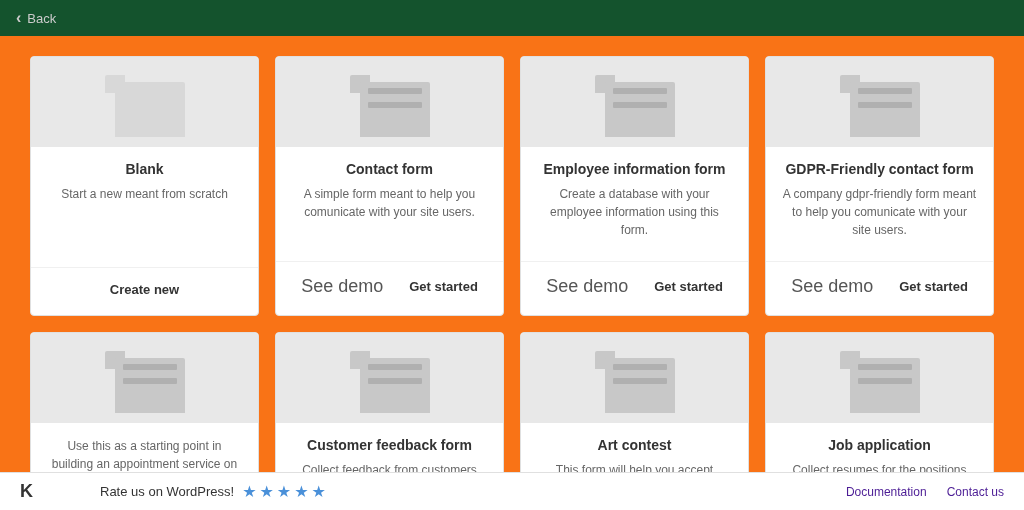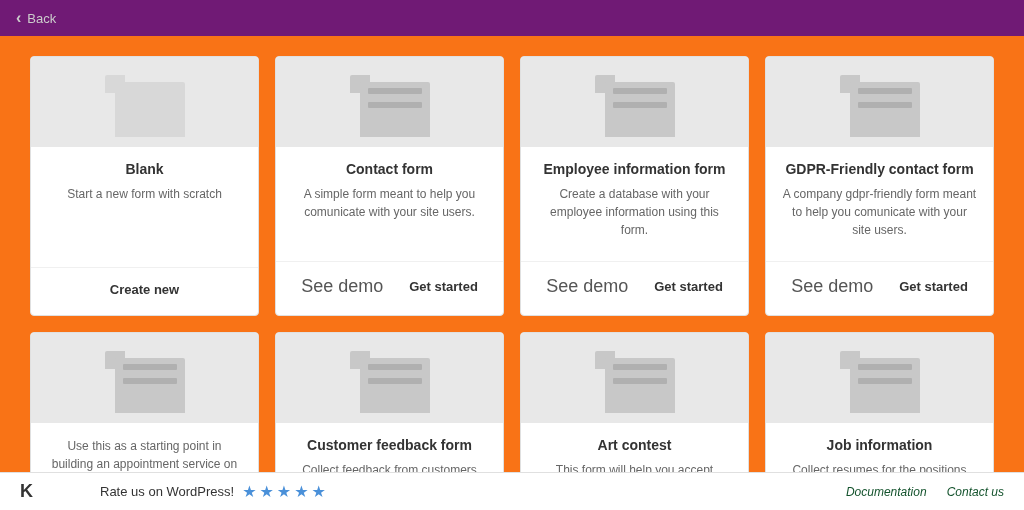--- a/index.html
+++ b/index.html
@@ -1,20 +1,20 @@
 <!DOCTYPE html>
 <html><head>
   <meta charset="utf-8">
   <style>
     * { box-sizing: border-box; margin: 0; padding: 0; }
     body { font-family: Arial, sans-serif; background: #f5f5f5; width: 1024px; height: 510px; overflow: hidden; display: flex; flex-direction: column; }
 
     
     .top-bar {
-      background: #701a75;
+      background: #14532d;
       height: 36px;
       display: flex;
       align-items: center;
       padding: 0 16px;
       flex-shrink: 0;
     }
     .back-btn {
       color: #ccc;
       font-size: 13px;
       cursor: pointer;
@@ -224,23 +224,22 @@
 
     .bottom-links {
       display: flex;
       gap: 20px;
       font-size: 12px;
       color: #666;
     }
 
     .bottom-link {
       cursor: pointer;
-      color: #14532d;
+      color: #4c1d95;
       text-decoration: none;
-      font-style: italic;
     }
 
     
     .chevron::before {
       content: '‹';
       font-size: 16px;
       font-weight: bold;
     }
   </style>
 </head>
@@ -258,21 +257,21 @@
 
   <div class="template-card">
         <div class="card-preview">
       <div class="blank-illustration">
         <div class="blank-tab"></div>
         <div class="blank-body"></div>
       </div>
         </div>
         <div class="card-body">
           <div class="card-title">Blank</div>
-          <div class="card-description">Start a new form with scratch</div>
+          <div class="card-description">Start a new meant from scratch</div>
         </div>
         <div class="card-actions">
           <button class="btn-primary">Create new</button>
         </div>
       </div>
       <div class="template-card">
         <div class="card-preview">
       <div class="preview-illustration">
         <div class="form-tab"></div>
         <div class="form-body"></div>
@@ -355,21 +354,21 @@
         </div>
       </div>
       <div class="template-card">
         <div class="card-preview">
       <div class="preview-illustration">
         <div class="form-tab"></div>
         <div class="form-body"></div>
       </div>
         </div>
         <div class="card-body">
-          <div class="card-title">Job information</div>
+          <div class="card-title">Job application</div>
           <div class="card-description">Collect resumes for the positions available in your company</div>
         </div>
       </div>
     </div>
 </div>
 
 <div class="bottom-bar">
   <div class="bottom-logo">K</div>
   <div class="bottom-center">
     <span class="rate-text">Rate us on WordPress!</span>

